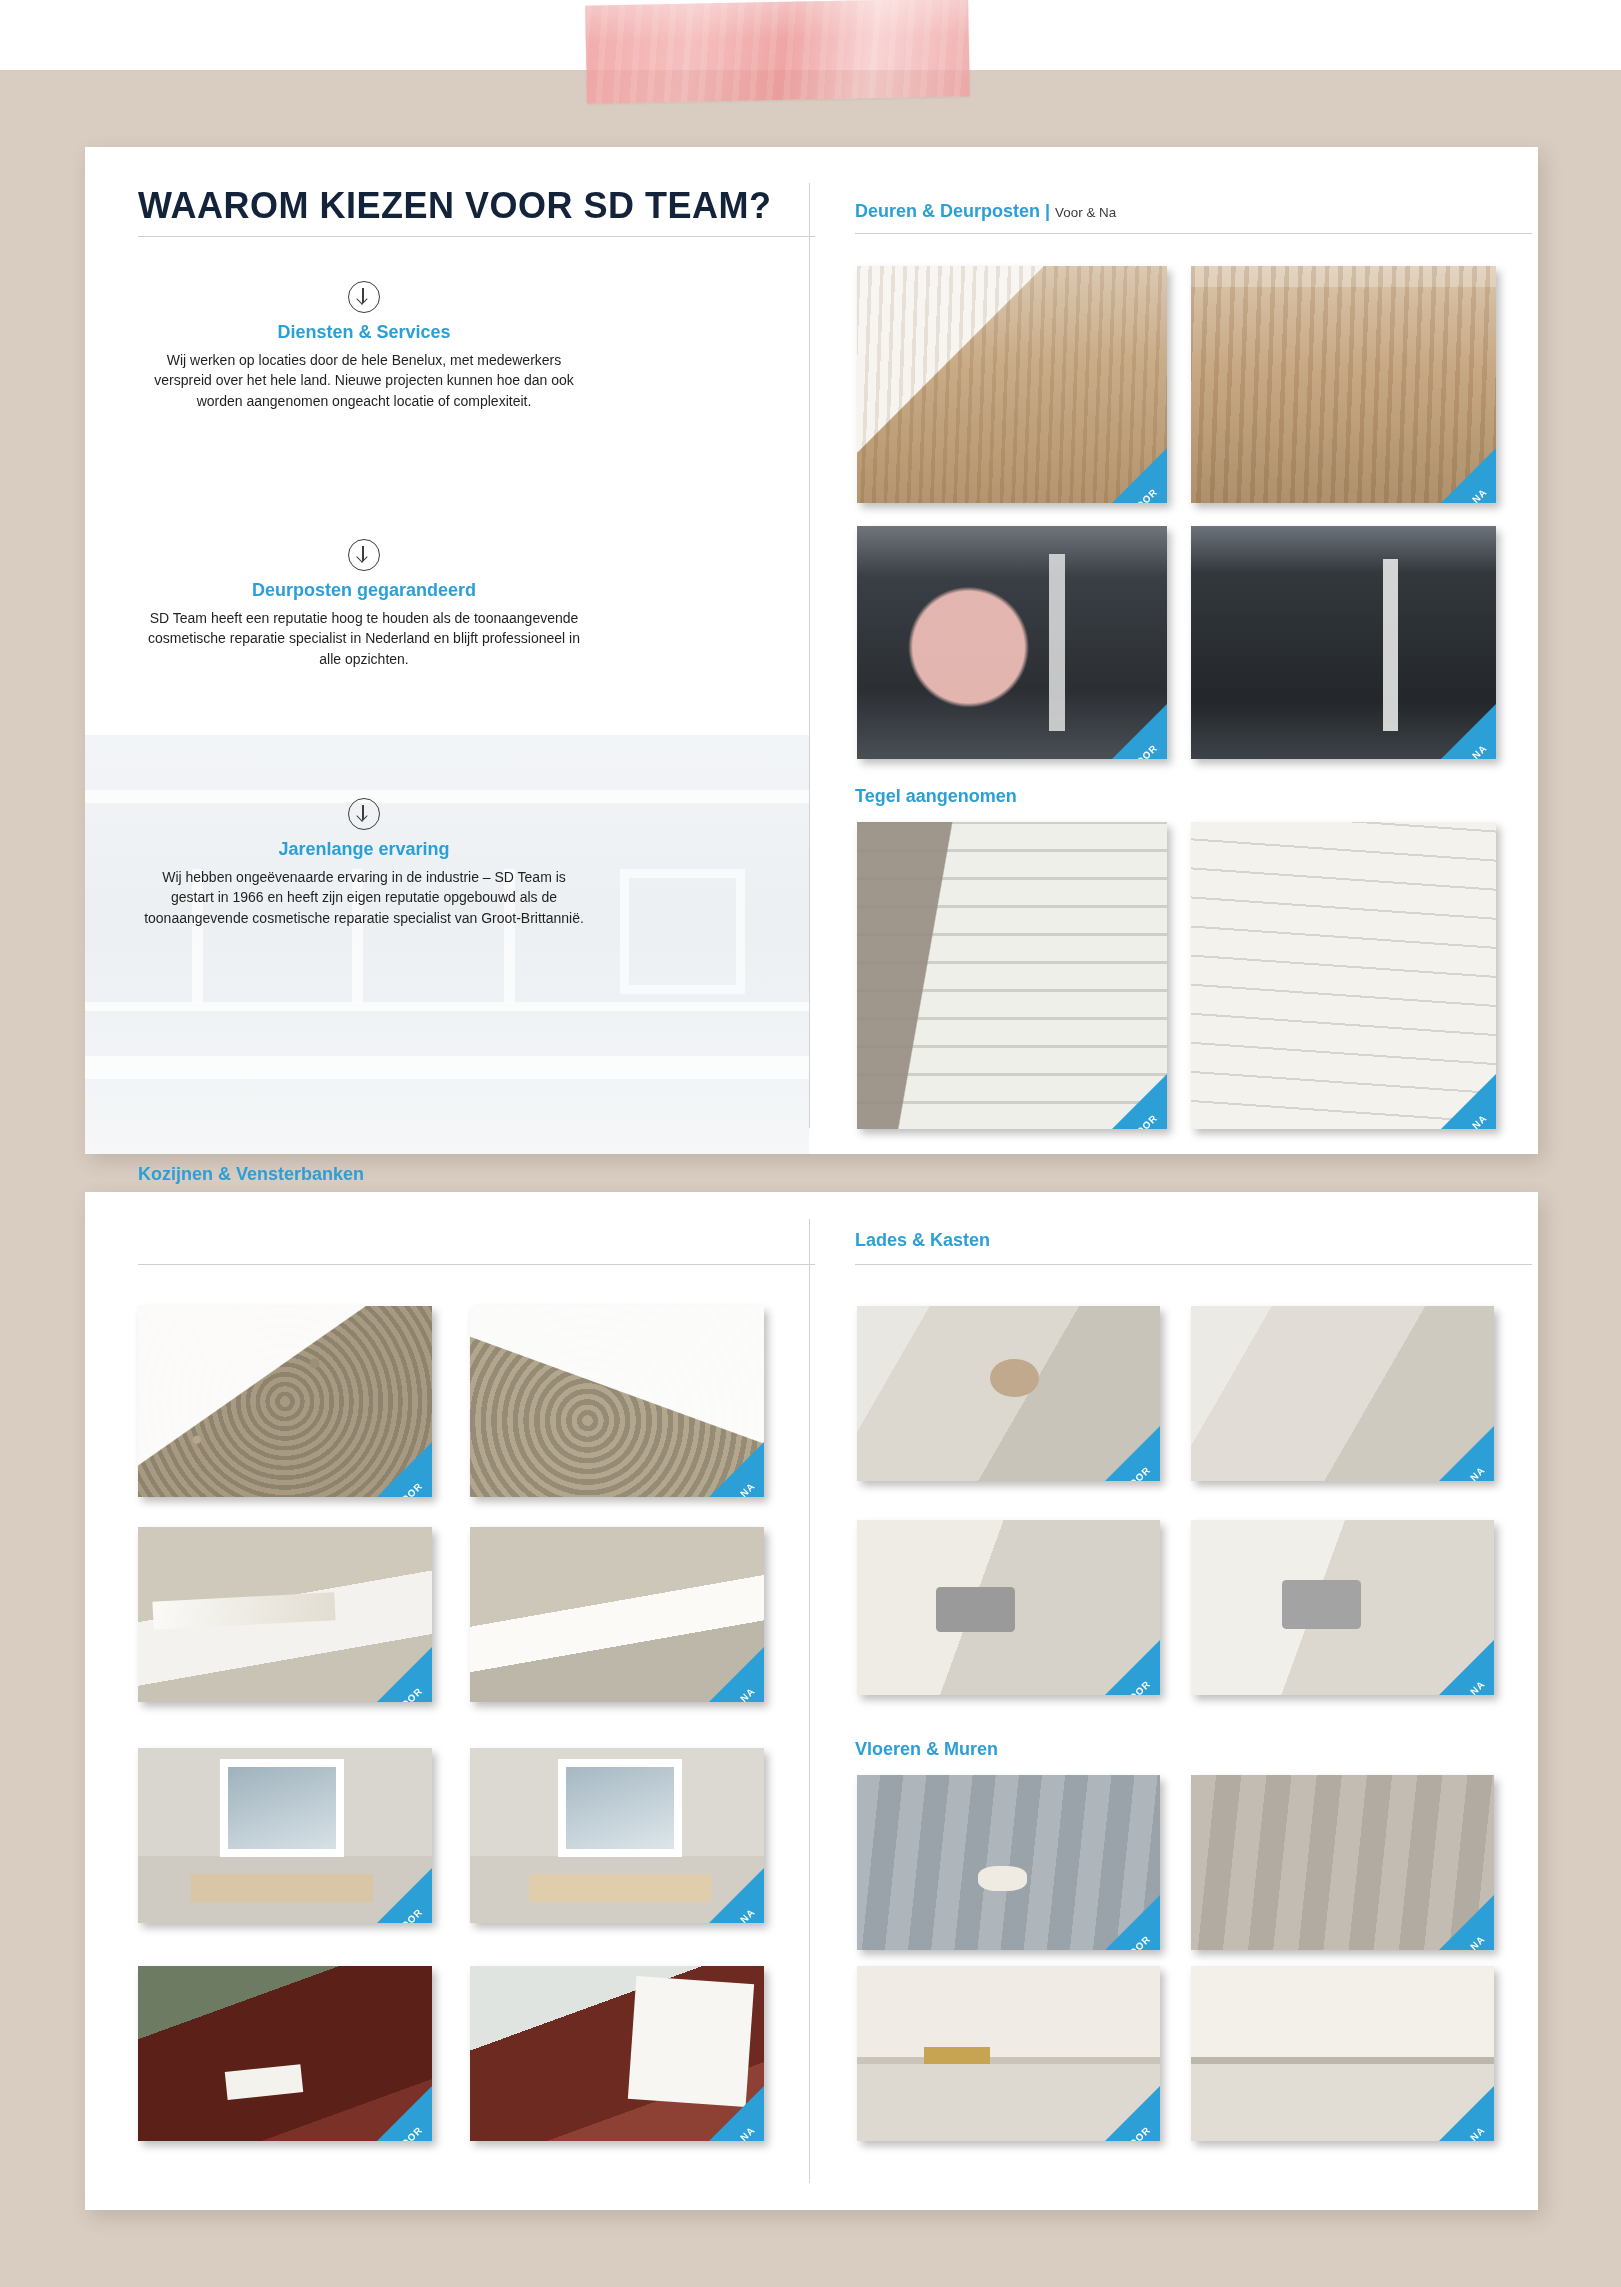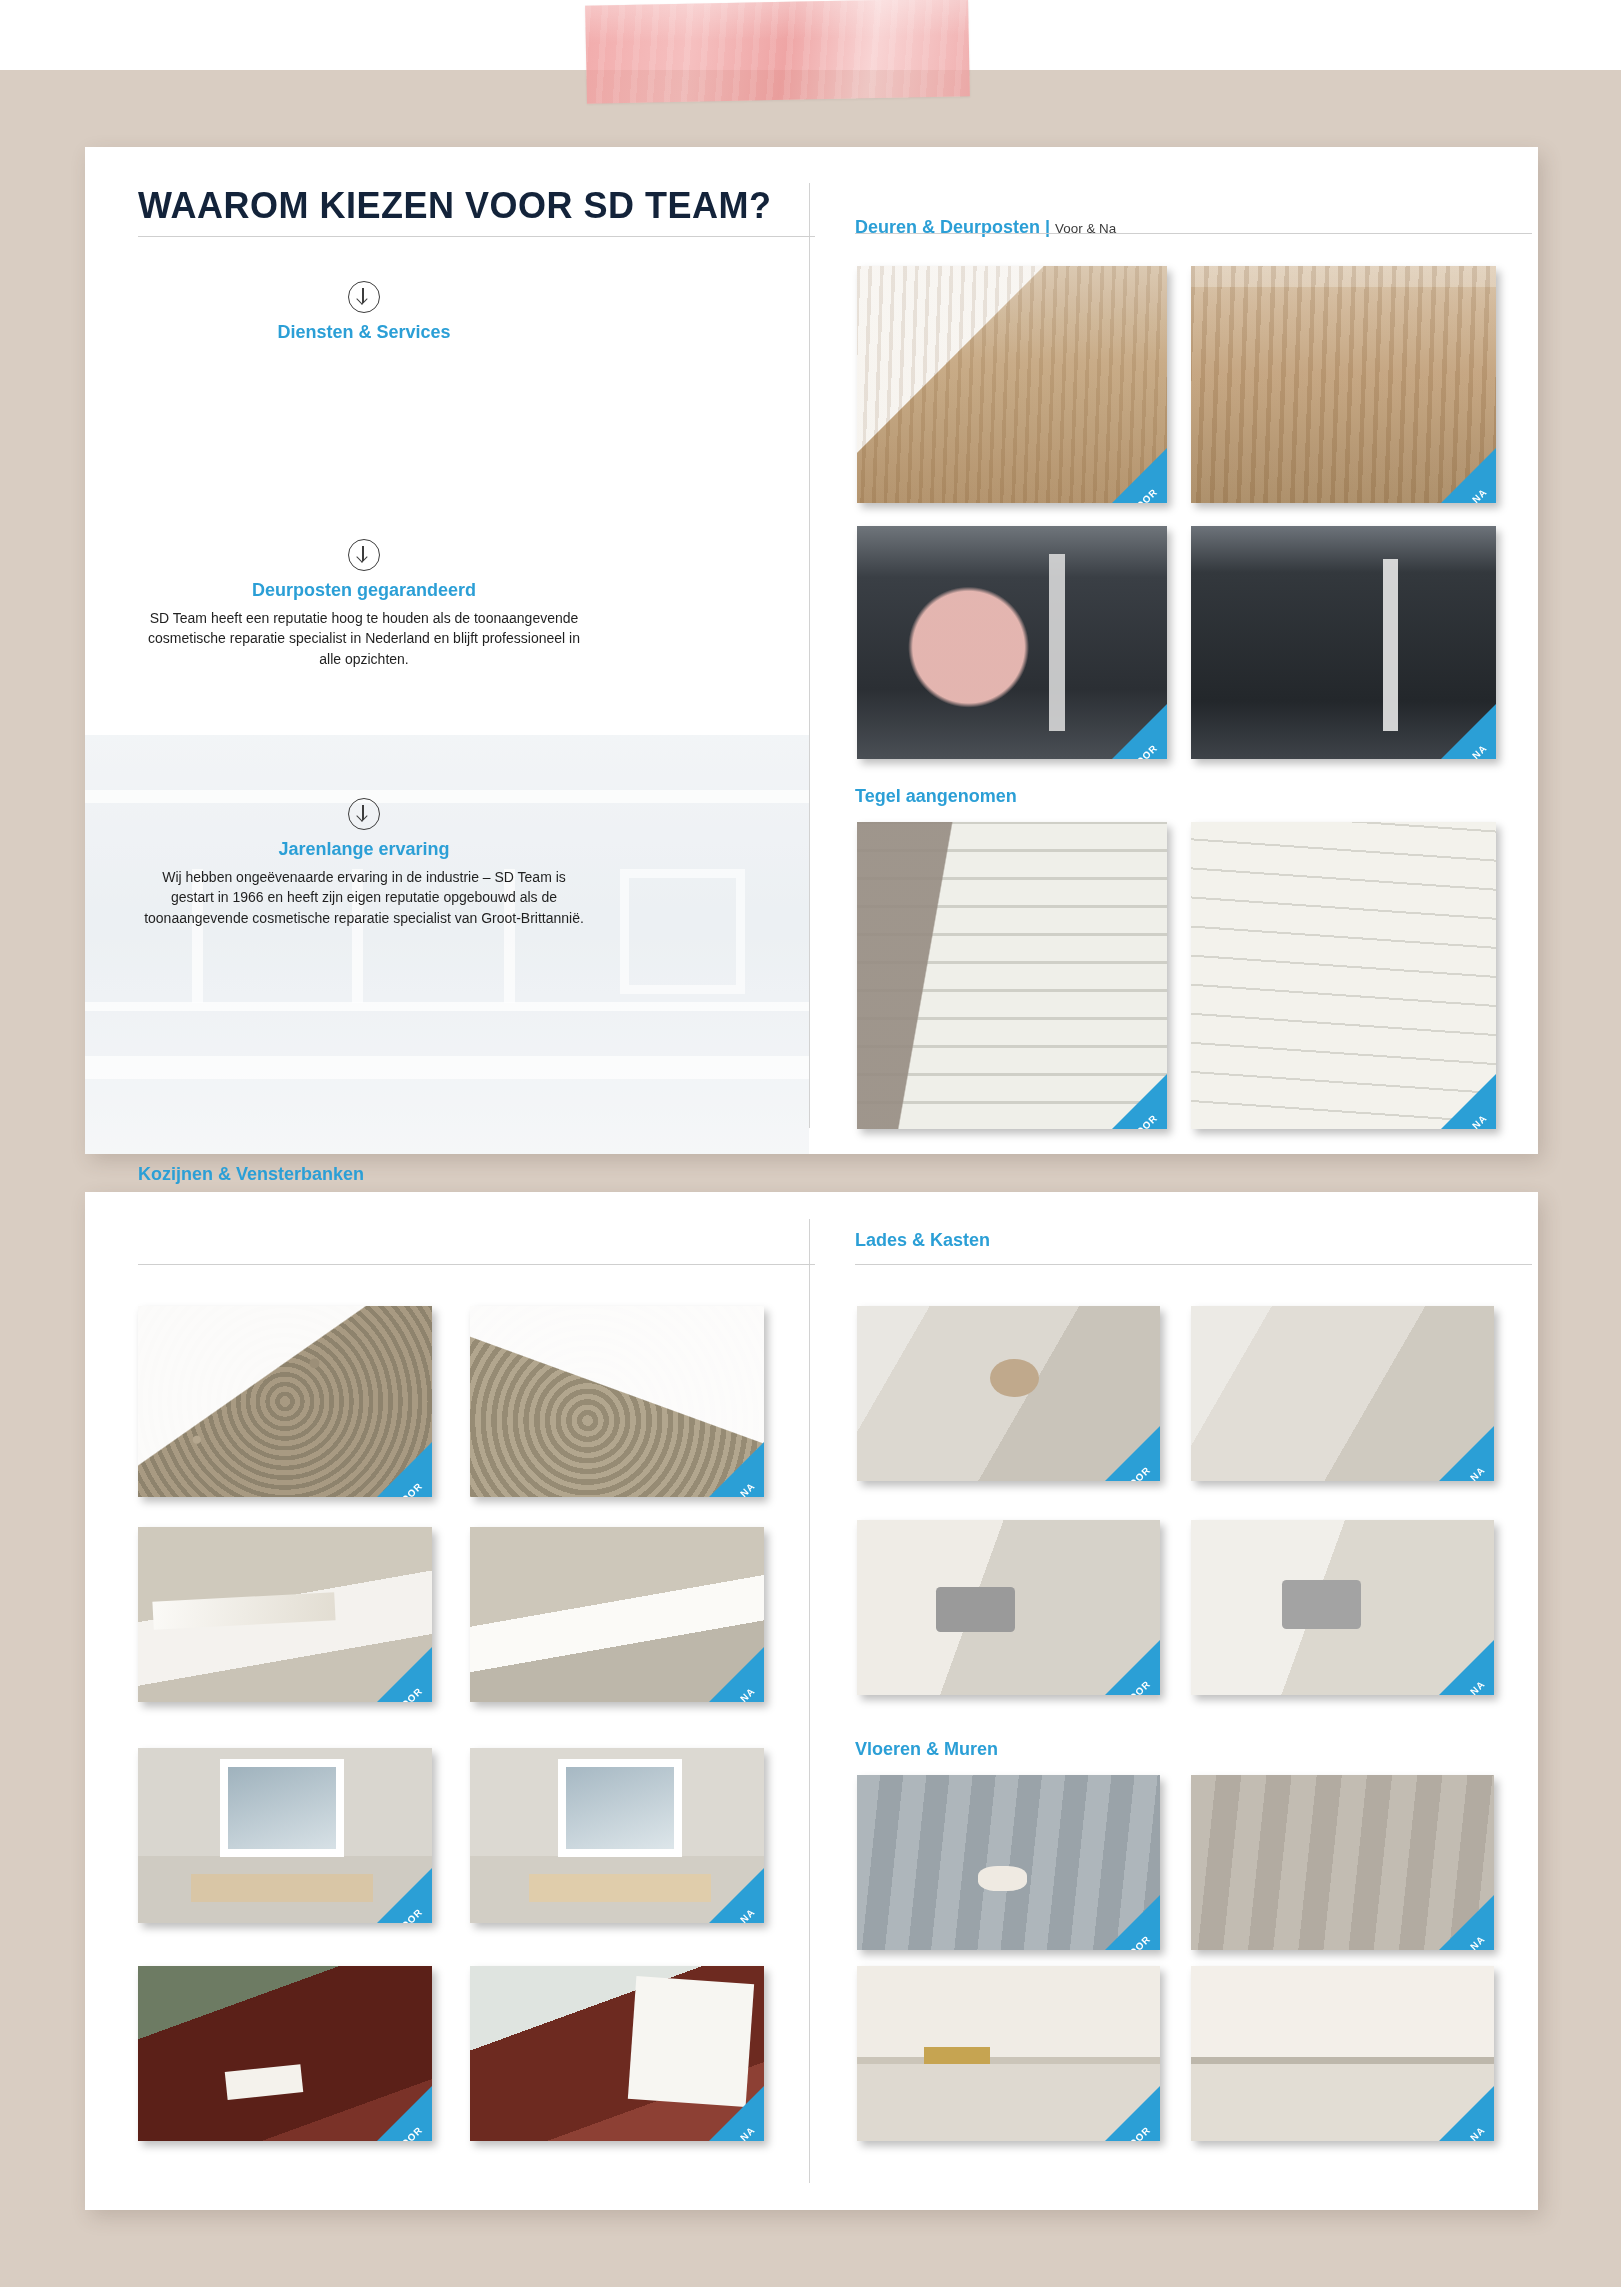--- a/index.html
+++ b/index.html
@@ -356,35 +356,36 @@
   </div>
   <div class="col-divider" style="left:724px; top:36px; height:945px;"></div>
 </div>
 
 <div class="main-title">WAAROM KIEZEN VOOR SD TEAM?</div>
 <div class="title-rule"></div>
 
 <div class="feature" style="left:141px; top:281px;">
   <div class="arrow"></div>
   <h3>Diensten &amp; Services</h3>
+  <p>Wij werken op locaties door de hele Benelux, met medewerkers verspreid over het hele land. Nieuwe projecten kunnen hoe dan ook worden aangenomen ongeacht locatie of complexiteit.</p>
 </div>
 
 <div class="feature" style="left:141px; top:539px;">
   <div class="arrow"></div>
   <h3>Deurposten gegarandeerd</h3>
   <p>SD Team heeft een reputatie hoog te houden als de toonaangevende cosmetische reparatie specialist in Nederland en blijft professioneel in alle opzichten.</p>
 </div>
 
 <div class="feature" style="left:141px; top:798px;">
   <div class="arrow"></div>
   <h3>Jarenlange ervaring</h3>
   <p>Wij hebben ongeëvenaarde ervaring in de industrie – SD Team is gestart in 1966 en heeft zijn eigen reputatie opgebouwd als de toonaangevende cosmetische reparatie specialist van Groot-Brittannië.</p>
 </div>
 
-<div class="sec-head" style="left:855px; top:217px;text-align:right;">
+<div class="sec-head" style="left:855px; top:201px;text-align:right;">
   <span>Deuren &amp; Deurposten</span>
   <span class="pipe">|</span>
   <span class="sub">Voor &amp; Na</span>
 </div>
 <div class="sec-rule" style="left:855px; top:233px; width:677px;"></div>
 
 <div class="photo" style="left:857px; top:266px; width:310px; height:237px;">
   <div class="im-door-before"></div>
   <div class="corner"></div>
   <div class="corner-label">VOOR</div>

